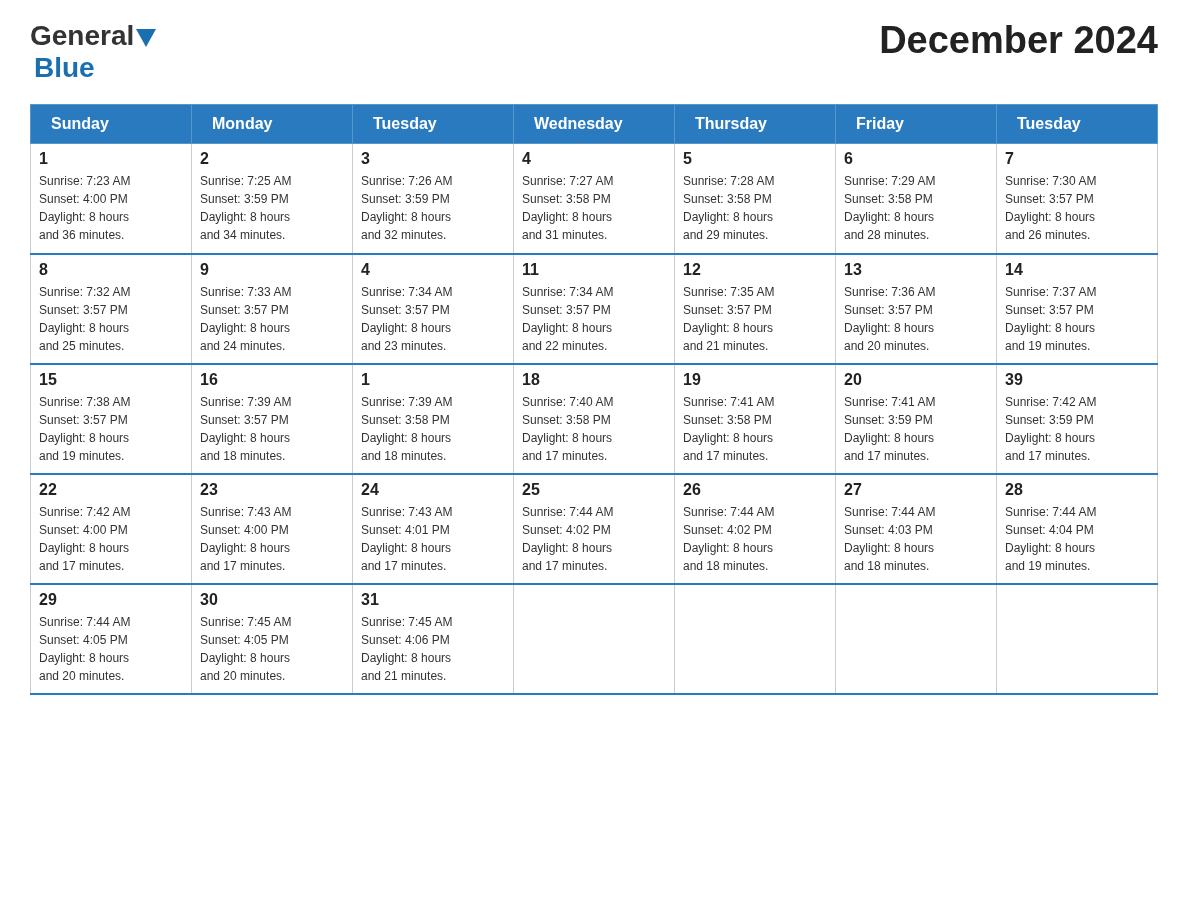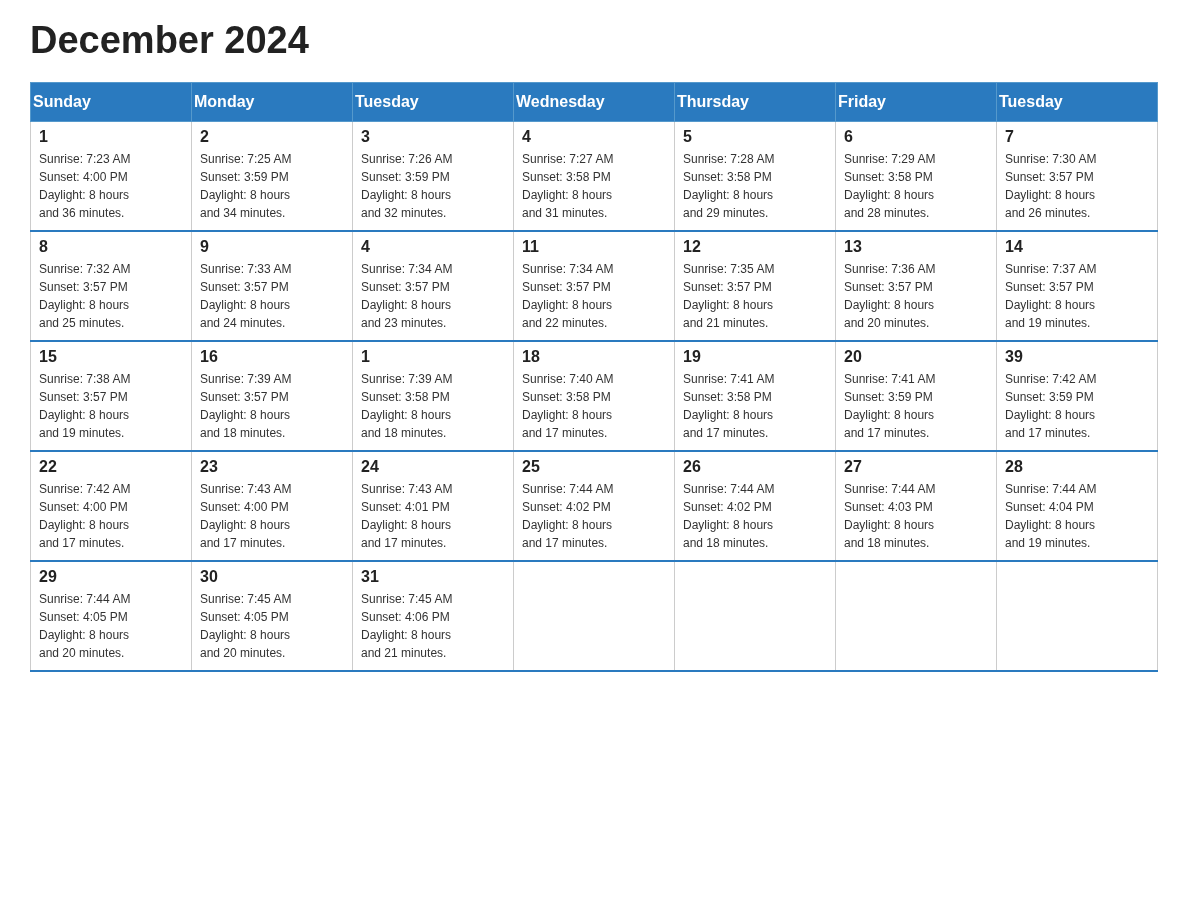--- a/index.html
+++ b/index.html
@@ -46,21 +46,21 @@
     .calendar {
       width: 100%;
       border-collapse: collapse;
       table-layout: fixed;
     }
     .calendar thead tr th {
       background-color: #2a7abf;
       color: #fff;
       font-size: 16px;
       font-weight: bold;
-      padding: 10px 2px;
+      padding: 10px 20px;
       text-align: left;
       border: 1px solid #5599cc;
     }
     .calendar tbody tr td {
       vertical-align: top;
       border: 1px solid #ccc;
       padding: 6px 8px;
       font-size: 13px;
       color: #333;
       height: 110px;
@@ -93,20 +93,29 @@
       border-top: 18px solid #1a6faf;
       margin-left: 2px;
       vertical-align: middle;
       margin-bottom: -3px;
     }
   </style>
 </head>
 <body>
 
 <div class="header">
+  <div class="logo-wrapper">
+    <div class="logo-line1">
+      <span style="font-size:28px;font-weight:bold;color:#333;">General</span>
+      <span class="logo-triangle"></span>
+    </div>
+    <div class="logo-line2">
+      <span style="font-size:28px;font-weight:bold;color:#1a6faf;">Blue</span>
+    </div>
+  </div>
   <div class="title-area">
     <div class="calendar-title">December 2024</div>
   </div>
 </div>
 
 <table class="calendar">
   <thead>
     <tr>
     <th>Sunday</th>
         <th>Monday</th>

